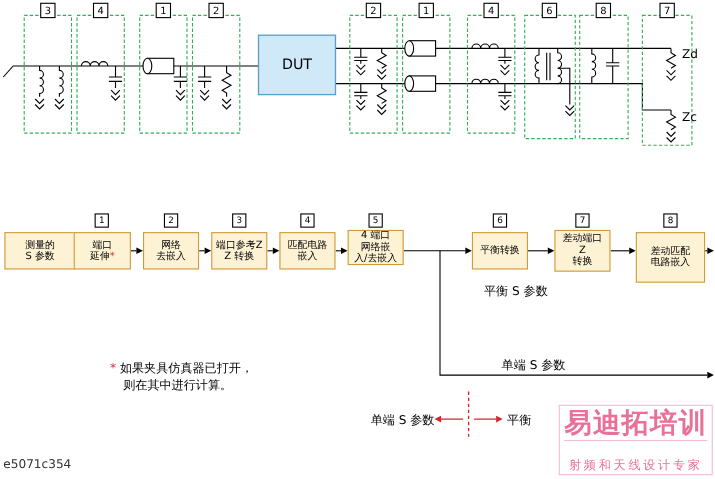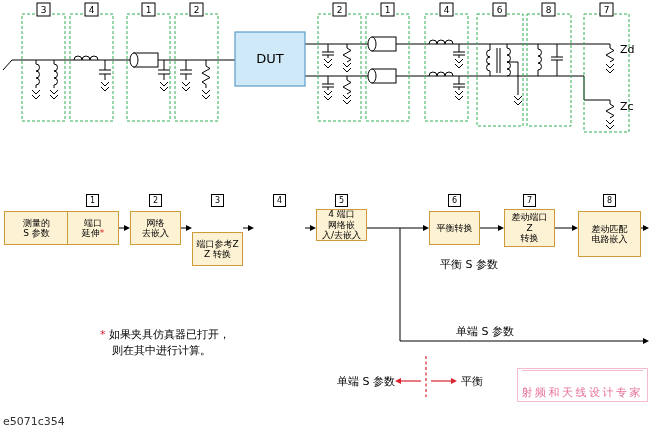--- a/index.html
+++ b/index.html
@@ -198,23 +198,27 @@
 S 参数</span>
   </div>
   <div class="fbox" style="left:67px;top:211px;width:52px;height:34px;">
     <span class="lbl"><span>端口
 延伸</span><span class="red-text">*</span></span>
   </div>
   <div class="fbox" style="left:130px;top:211px;width:51px;height:34px;">
     <span class="lbl">网络
 去嵌入</span>
   </div>
-  <div class="fbox" style="left:192px;top:211px;width:51px;height:34px;margin-top:21px;">
+  <div class="fbox" style="left:192px;top:211px;width:51px;height:34px;">
     <span class="lbl">端口参考Z
 Z 转换</span>
+  </div>
+  <div class="fbox" style="left:254px;top:211px;width:51px;height:34px;">
+    <span class="lbl">匹配电路
+嵌入</span>
   </div>
   <div class="fbox" style="left:316px;top:209px;width:51px;height:32px;">
     <span class="lbl">4 端口
 网络嵌
 入/去嵌入</span>
   </div>
   <div class="fbox" style="left:429px;top:211px;width:51px;height:34px;">
     <span class="lbl">平衡转换</span>
   </div>
   <div class="fbox" style="left:504px;top:209px;width:51px;height:38px;">
@@ -242,16 +246,17 @@
   <div class="flowlabel" style="left:461px;top:374px;">平衡</div>
 
   <div class="note" style="left:100px;top:286px;margin-top:41px;">
     <div><span class="red-text">*</span><span> 如果夹具仿真器已打开，</span></div>
     <div class="l2">则在其中进行计算。</div>
   </div>
 
   <div class="figcode" style="left:3px;top:415px;">e5071c354</div>
 
   <div class="watermark">
+    <div class="wm-title">易迪拓培训</div>
     <div class="wm-sub">射频和天线设计专家</div>
   </div>
 
 </div>
 
 </body></html>

